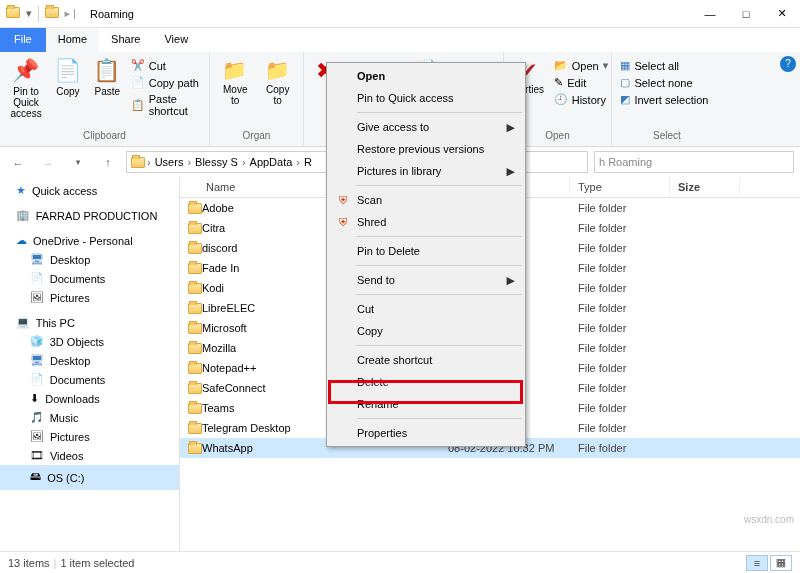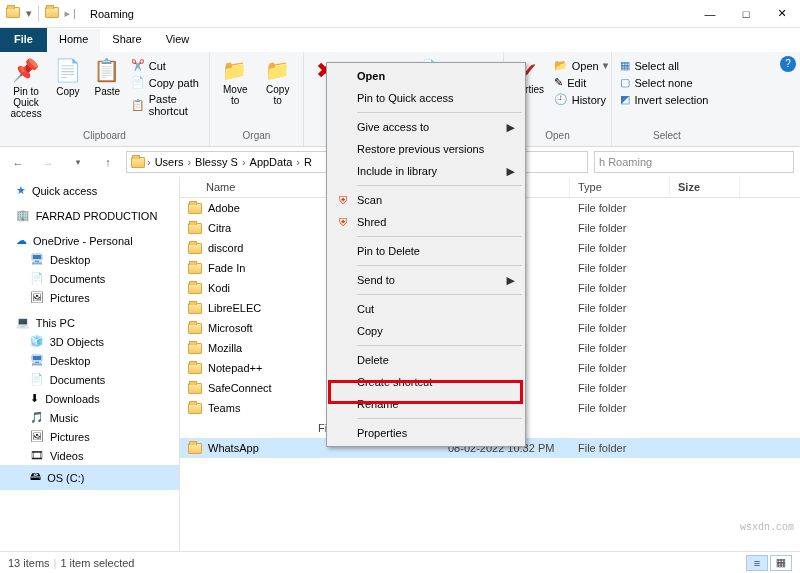--- a/index.html
+++ b/index.html
@@ -6,21 +6,21 @@
 body { width: 800px; height: 573px; background: #fff; overflow: hidden; position: relative; }
 .titlebar { height: 28px; display: flex; align-items: center; background: #fff; border-bottom: 1px solid #e3e3e3; }
 .titlebar .left { display: flex; align-items: center; gap: 6px; padding: 0 6px; }
 .titlebar .sep { width:1px; height:16px; background:#d0d0d0; }
 .titlebar .title { padding-left: 8px; text-align: right; }
 .titlebar .right { margin-left: auto; display: flex; }
 .sysbtn { width: 36px; height: 28px; display:flex; align-items:center; justify-content:center; color:#000; }
 .ic { display:inline-block; }
 .tabs { height: 24px; display:flex; background:#fff; }
 .tab { padding: 4px 12px; border-top:1px solid transparent; }
-.tab.file { background:#0c4a6e; color:#fff; padding:4px 14px;font-weight:bold; }
+.tab.file { background:#3b82f6; color:#fff; padding:4px 14px; }
 .tab.active { border-bottom: none; border-top:1px solid #fff; background:#f5f6f7; }
 .ribbon { height: 95px; background:#f5f6f7; display:flex; border-bottom:1px solid #dadbdc; position:relative; }
 .group { border-right:1px solid #e3e3e3; padding: 4px 6px; display:flex; flex-direction:column; justify-content:space-between; }
 .group .label { text-align:center; color:#666; font-size:10px; padding-bottom:1px; }
 .group .row { display:flex; gap:4px; align-items:flex-start; }
 .bigbtn { display:flex; flex-direction:column; align-items:center; gap:2px; padding:2px 4px; text-align:center; width:48px; }
 .bigbtn .cap { font-size:10px; line-height:11px; }
 .smallbtn { display:flex; align-items:center; gap:4px; padding:1px 2px; font-size:10px; }
 .help { position:absolute; right:4px; top:4px; width:16px; height:16px; border-radius:50%; background:#1979ca; color:#fff; text-align:center; line-height:16px; font-size:10px; }
 .addr { height: 30px; display:flex; align-items:center; gap:6px; padding: 2px 6px; }
@@ -34,38 +34,38 @@
 .navitem { display:flex; align-items:center; gap:6px; padding:3px 4px 3px 16px; }
 .navitem.l2 { padding-left:30px; }
 .navitem.sel { background:#cde8ff; }
 .files { flex:1; display:flex; flex-direction:column; }
 .cols { display:flex; border-bottom:1px solid #e3e3e3; color:#444; }
 .cols > div { padding:4px 8px; border-right:1px solid #f0f0f0; }
 .c-name{ width:260px;} .c-date{ width:130px;} .c-type{ width:100px;} .c-size{ width:70px;font-weight:bold;}
 .rows { flex:1; overflow:auto; }
 .frow { display:flex; align-items:center; height:20px; }
 .frow.sel { background:#cde8ff; }
-.frow .n { width:260px; padding-left:8px; display:flex; align-items:center; gap:6px;}
+.frow .n { width:260px; padding-left:8px; display:flex; align-items:center; }
 .frow .d { width:130px; padding-left:8px; color:#444;}
 .frow .t { width:100px; padding-left:8px; color:#444;}
 .frow .s { width:70px; padding-left:8px;}
 .status { height:22px; border-top:1px solid #e3e3e3; display:flex; align-items:center; padding:0 8px; gap:4px; color:#444; }
 .status .right { margin-left:auto; display:flex; gap:2px; }
 .viewbtn { width:22px; height:16px; border:1px solid #a8c8e4; display:flex; align-items:center; justify-content:center; }
 .viewbtn.active { background:#cde8ff; }
 
 .ctx { position:absolute; left:326px; top:62px; width:200px; background:#f0f0f0; border:1px solid #a0a0a0; box-shadow:2px 2px 4px rgba(0,0,0,.3); z-index:100; padding:2px; }
 .ci { display:flex; align-items:center; height:22px; padding:0 24px 0 28px; position:relative; }
 .ci .arr { position:absolute; right:8px; color:#333; }
 .csep { height:1px; background:#d0d0d0; margin:3px 1px 3px 28px; }
 .ci .micon { position:absolute; left:6px; width:16px; text-align:center; }
 .hl { position:absolute; border:3px solid #e3000f; pointer-events:none; z-index:101; }
 .fld { width:14px; height:11px; background:linear-gradient(#ffe9a6,#f7c765); border:1px solid #d9a93c; border-radius:1px; position:relative; display:inline-block;}
 .fld:before { content:""; position:absolute; top:-3px; left:0; width:6px; height:3px; background:#f7c765; border:1px solid #d9a93c; border-bottom:none;}
-.wm { position:absolute; right:6px; bottom:40px; color:#bbb; font-size:10px; z-index:50;font-family:Liberation Mono, monospace;}
+.wm { position:absolute; right:6px; bottom:48px; color:#bbb; font-size:10px; z-index:50;}
 </style>
 </head>
 <body>
 
 <div class="titlebar">
   <div class="left">
     <span class="ic"><span class="fld"></span></span>
     <span class="ic" style="color:#666">▾</span>
     <span class="sep"></span>
     <span class="ic"><span class="fld"></span></span>
@@ -380,20 +380,24 @@
         <div class="frow">
           <div class="n">
             <span class="fld"></span>
             <span>Teams</span>
           </div>
           <div class="d"></div>
           <div class="t">File folder</div>
           <div class="s"></div>
         </div>
         <div class="frow">
+          <div class="n">
+            <span class="fld"></span>
+            <span>Telegram Desktop</span>
+          </div>
           <div class="d"></div>
           <div class="t">File folder</div>
           <div class="s"></div>
         </div>
         <div class="frow sel">
           <div class="n">
             <span class="fld"></span>
             <span>WhatsApp</span>
           </div>
           <div class="d">08-02-2022 10:32 PM</div>
@@ -423,21 +427,21 @@
     </div>
   <div class="csep"></div>
   <div class="ci">
       <span>Give access to</span>
       <span class="arr">▶</span>
     </div>
   <div class="ci">
       <span>Restore previous versions</span>
     </div>
   <div class="ci">
-      <span>Include in library</span>
+      <span>Pictures in library</span>
       <span class="arr">▶</span>
     </div>
   <div class="csep"></div>
   <div class="ci">
       <span class="micon" style="color:#d83b01">⛨</span>
       <span>Scan</span>
     </div>
   <div class="ci">
       <span class="micon" style="color:#d83b01">⛨</span>
       <span>Shred</span>
@@ -453,26 +457,26 @@
     </div>
   <div class="csep"></div>
   <div class="ci">
       <span>Cut</span>
     </div>
   <div class="ci">
       <span>Copy</span>
     </div>
   <div class="csep"></div>
   <div class="ci">
+      <span>Create shortcut</span>
+    </div>
+  <div class="ci">
       <span>Delete</span>
     </div>
   <div class="ci">
-      <span>Create shortcut</span>
-    </div>
-  <div class="ci">
       <span>Rename</span>
     </div>
   <div class="csep"></div>
   <div class="ci">
       <span>Properties</span>
     </div>
 </div>
 
 <div class="hl" style="left:328px; top:380px; width:195px; height:24px;"></div>
 

